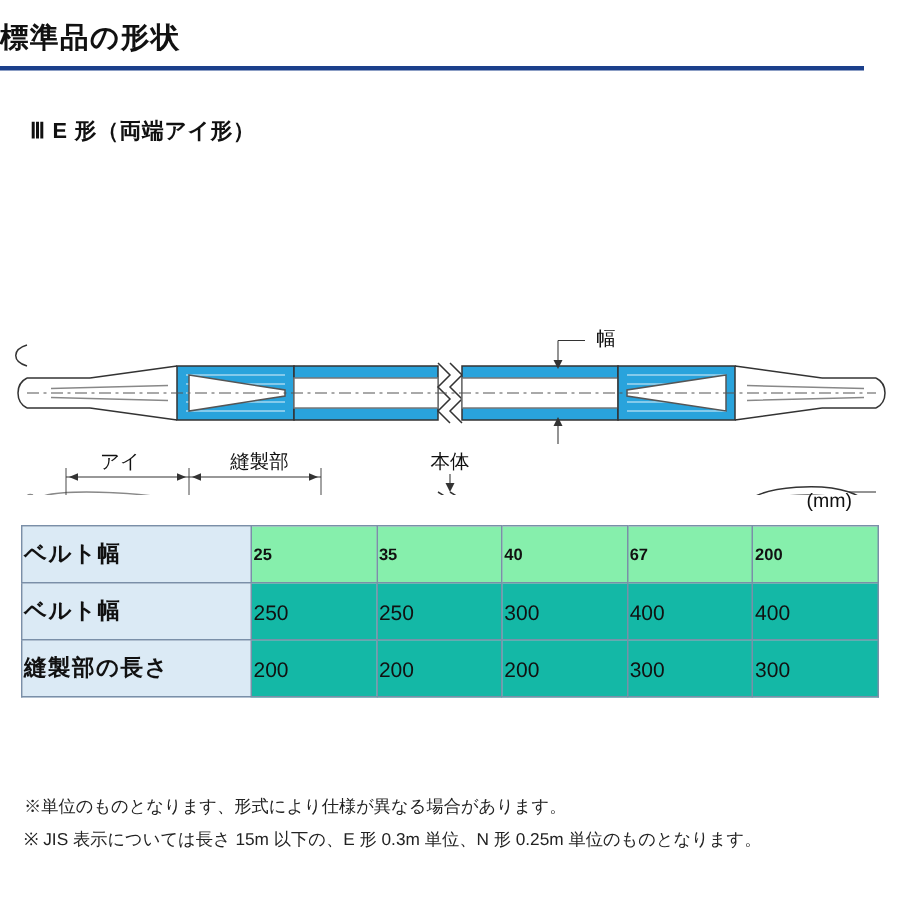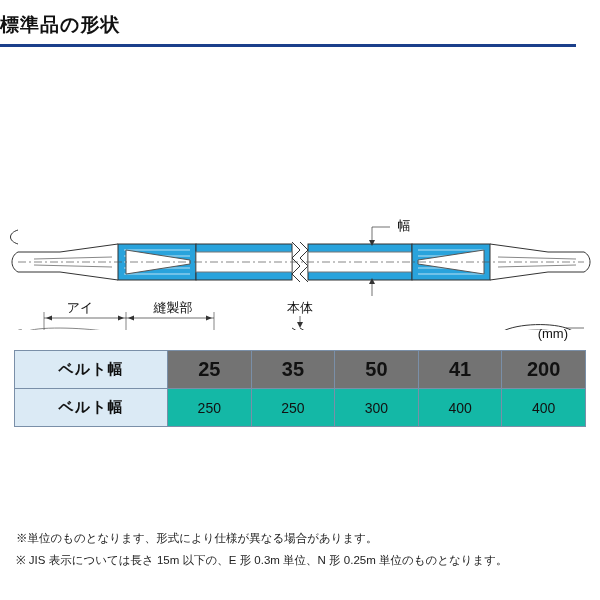--- a/index.html
+++ b/index.html
@@ -75,35 +75,34 @@
     position: absolute;
     left: 14px;
     top: 350px;
     width: 572px;
     border-collapse: collapse;
     table-layout: fixed;
   }
   .spec-table td {
     border: 1px solid #7a8fa8;
     height: 35px;
-    text-align: center;
     font-size: 14px;
     color: #111;
   }
   .spec-table td.rowhead {
     background: #dbeaf5;
     font-weight: bold;
     font-size: 15px;
     width: 150px;
     letter-spacing: 1px;
   }
   .spec-table td.headcell {
-    background: #737373;
+    background: #86efac;
     font-weight: bold;
-    font-size: 20px;
+    font-size: 11px;
   }
   .spec-table td.val {
     background: #14b8a6;
     font-size: 14px;
   }
 
   
   .notes {
     position: absolute;
     left: 16px;
@@ -120,20 +119,21 @@
 </head>
 <body>
 
 <div class="page">
 
   <div class="header">
     <div class="header-title">標準品の形状</div>
     <div class="header-rule"></div>
   </div>
 
+  <div class="sub-title">Ⅲ E 形（両端アイ形）</div>
 
   <div class="drawing">
     <svg width="600" height="230" viewBox="0 0 600 230" xmlns="http://www.w3.org/2000/svg">
       <g stroke="#333" fill="none" stroke-width="1">
 
         <line x1="18" y1="152" x2="60" y2="152"></line>
         <line x1="18" y1="172" x2="60" y2="172"></line>
 
         <path d="M60,152 L118,144 M60,172 L118,180"></path>
 
@@ -262,32 +262,40 @@
   </div>
 
   <div class="unit-label">(mm)</div>
 
   <table class="spec-table">
     <tbody>
       <tr>
         <td class="rowhead">ベルト幅</td>
         <td class="headcell">25</td>
         <td class="headcell">35</td>
-        <td class="headcell">50</td>
-        <td class="headcell">41</td>
+        <td class="headcell">40</td>
+        <td class="headcell">67</td>
         <td class="headcell">200</td>
       </tr>
       <tr>
         <td class="rowhead">ベルト幅</td>
         <td class="val">250</td>
         <td class="val">250</td>
         <td class="val">300</td>
         <td class="val">400</td>
         <td class="val">400</td>
       </tr>
+      <tr>
+        <td class="rowhead">縫製部の長さ</td>
+        <td class="val">200</td>
+        <td class="val">200</td>
+        <td class="val">200</td>
+        <td class="val">300</td>
+        <td class="val">300</td>
+      </tr>
     </tbody>
   </table>
 
   <div class="notes">
     <div class="note-line">※単位のものとなります、形式により仕様が異なる場合があります。</div>
     <div class="note-line">※ JIS 表示については長さ 15m 以下の、E 形 0.3m 単位、N 形 0.25m 単位のものとなります。</div>
   </div>
 
 </div>
 

